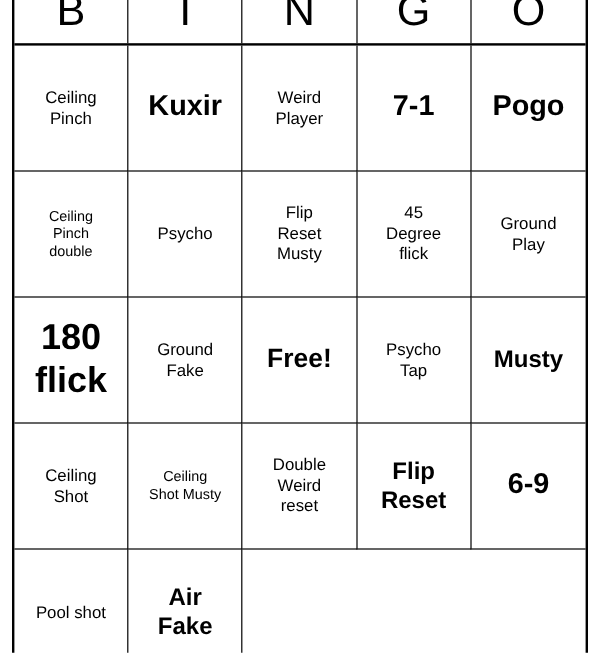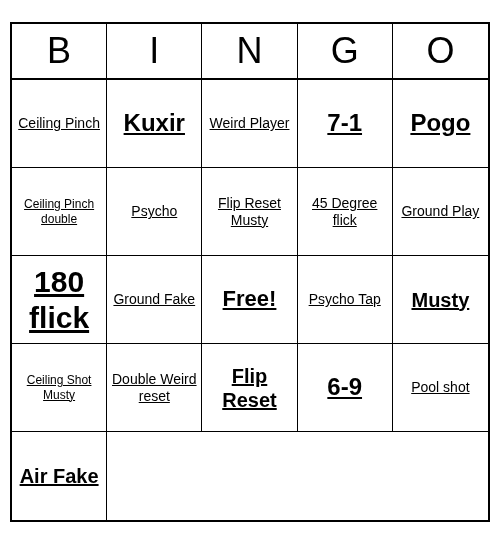--- a/index.html
+++ b/index.html
@@ -48,25 +48,24 @@
       grid-template-rows: repeat(5, 1fr);
     }
 
     .bingo-cell {
       border-right: 1px solid #000;
       border-bottom: 1px solid #000;
       display: flex;
       align-items: center;
       justify-content: center;
       text-align: center;
-      padding: 3px;
+      padding: 16px;
       min-height: 88px;
       font-size: 14px;
       line-height: 1.2;
-      text-decoration: underline;
     }
 
     .bingo-cell:nth-child(5n) {
       border-right: none;
     }
 
     .bingo-cell:nth-child(n+21) {
       border-bottom: none;
     }
 
@@ -105,20 +104,21 @@
       <div class="bingo-cell" style="font-size: 12px;">Ceiling Pinch double</div>
       <div class="bingo-cell">Psycho</div>
       <div class="bingo-cell">Flip Reset Musty</div>
       <div class="bingo-cell">45 Degree flick</div>
       <div class="bingo-cell">Ground Play</div>
       <div class="bingo-cell" style="font-size: 30px; font-weight: bold;">180 flick</div>
       <div class="bingo-cell">Ground Fake</div>
       <div class="bingo-cell free">Free!</div>
       <div class="bingo-cell">Psycho Tap</div>
       <div class="bingo-cell medium-text">Musty</div>
+      <div class="bingo-cell">Ceiling Shot</div>
       <div class="bingo-cell" style="font-size: 12px; text-align: center;">Ceiling Shot Musty</div>
       <div class="bingo-cell">Double Weird reset</div>
       <div class="bingo-cell medium-text">Flip Reset</div>
       <div class="bingo-cell large-text">6-9</div>
       <div class="bingo-cell">Pool shot</div>
       <div class="bingo-cell medium-text">Air Fake</div>
     </div>
 </div>
 
 </body></html>

